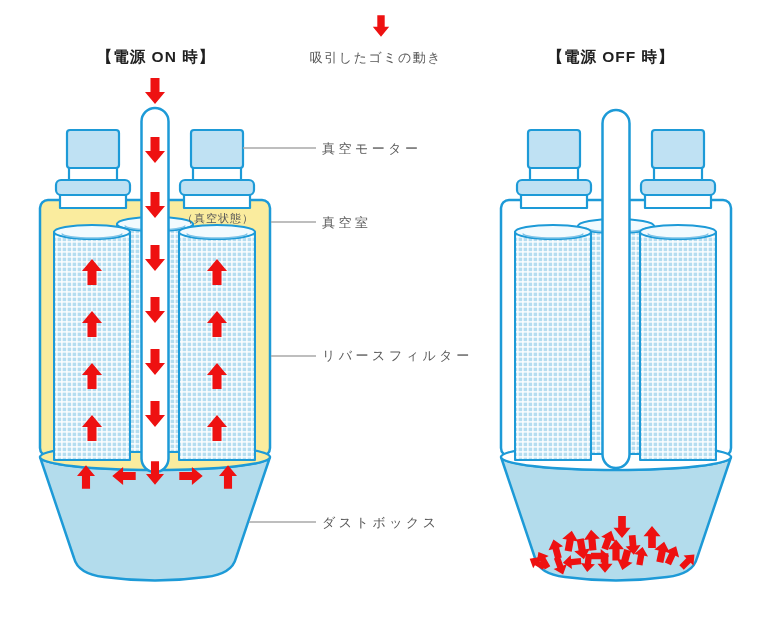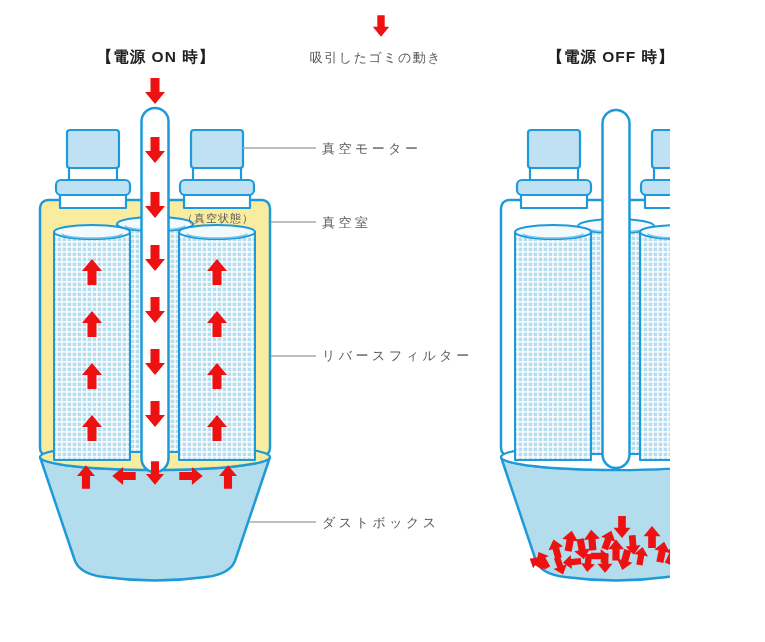--- a/index.html
+++ b/index.html
@@ -2,21 +2,21 @@
 <html style="--outline-blue: #1d9ad7; --motor-blue: #bfe1f3; --dust-box-blue: #b3dcec; --chamber-yellow: #faec9e; --filter-square-blue: #b5ddf0; --arrow-red: #ee1111; --title-text: #1f1f1f; --label-text: #595959; --leader-line: #a9a9a9; --page-bg: #ffffff;"><head>
 <meta charset="utf-8">
 <style>
   :root{
     --outline-blue:#1d9ad7; --motor-blue:#bfe1f3; --dust-box-blue:#b3dcec;
     --chamber-yellow:#faec9e; --filter-square-blue:#b5ddf0; --arrow-red:#ee1111;
     --title-text:#1f1f1f; --label-text:#595959; --leader-line:#a9a9a9; --page-bg:#ffffff;
   }
   html,body{margin:0;padding:0;background:var(--page-bg);}
   .canvas{
-    width:670px;height:642px;position:relative;background:var(--page-bg);
+    width:765px;height:642px;position:relative;background:var(--page-bg);
     font-family:"Liberation Sans","DejaVu Sans",sans-serif;overflow:hidden;
   }
   svg{display:block;}
   text{font-family:"Liberation Sans","DejaVu Sans",sans-serif;}
   .t-title{font-size:15.5px;font-weight:bold;fill:var(--title-text);letter-spacing:1px;}
   .t-label{font-size:13px;fill:var(--label-text);letter-spacing:3.5px;}
   .t-legend{font-size:13px;fill:var(--label-text);letter-spacing:1.5px;}
   .t-note{font-size:11px;fill:var(--label-text);letter-spacing:1px;}
   .ol{stroke:var(--outline-blue);stroke-linejoin:round;stroke-linecap:round;}
   .sw25{stroke-width:2.5;} .sw22{stroke-width:2.2;} .sw20{stroke-width:2;}

